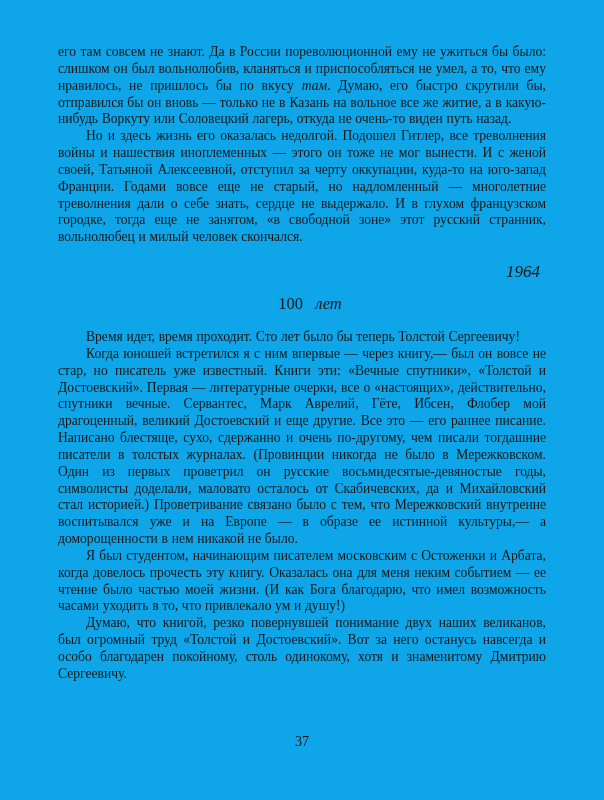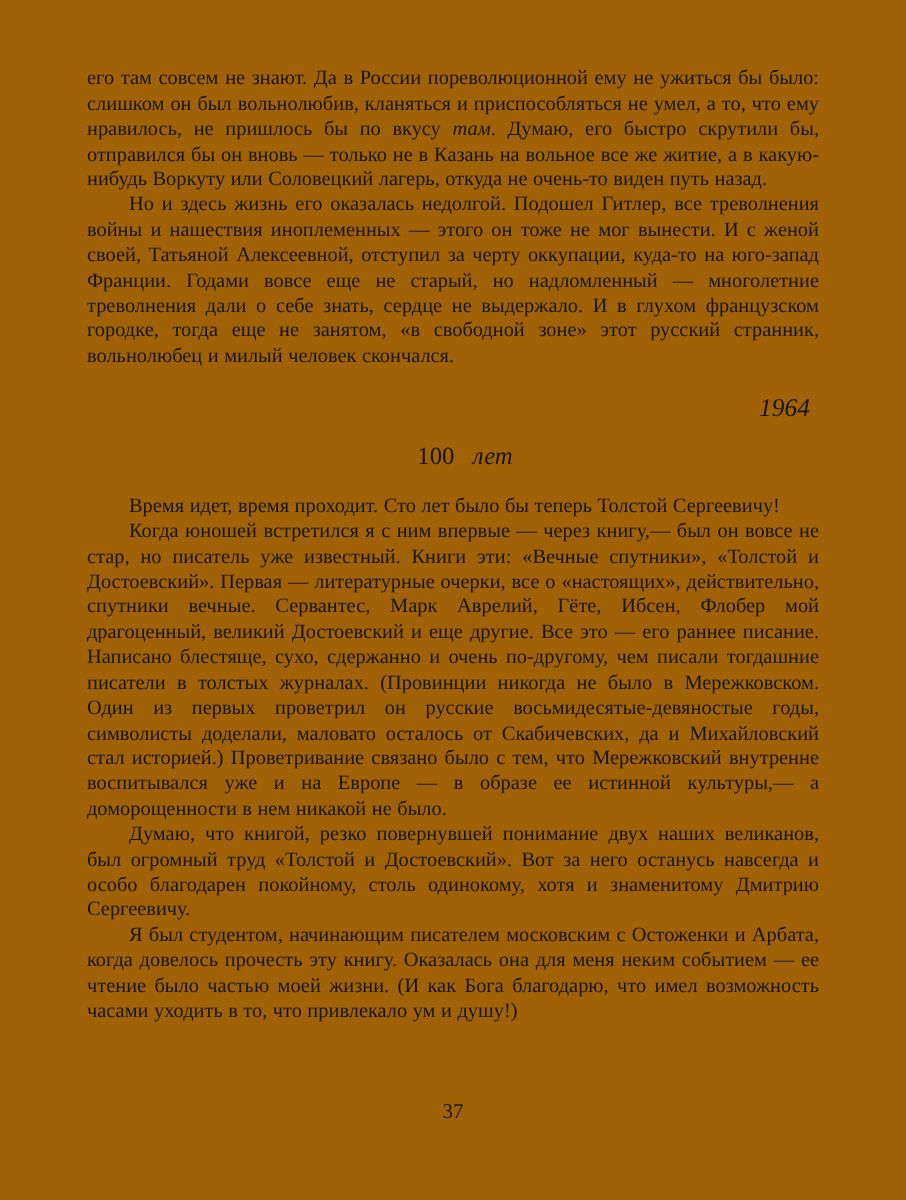--- a/index.html
+++ b/index.html
@@ -15,21 +15,21 @@
     overflow: hidden;
     font-family: "Liberation Serif", "DejaVu Serif", serif;
     color: #161616;
     -webkit-font-smoothing: antialiased;
   }
   .page {
     position: absolute;
     left: 0; top: 0;
     width: 604px;
     height: 800px;
-    background: #a16207;
+    background: #0ea5e9;
   }
   .text-column {
     position: absolute;
     left: 58px;
     top: 44px;
     width: 488px;
   }
   p.body-par {
     margin: 0;
     text-align: justify;
@@ -105,20 +105,20 @@
 
     <p class="body-par">Но и здесь жизнь его оказалась недолгой. Подошел Гитлер, все треволнения войны и нашествия иноплеменных — этого он тоже не мог вынести. И с женой своей, Татьяной Алексеевной, отступил за черту оккупации, куда-то на юго-запад Франции. Годами вовсе еще не старый, но надломленный — многолетние треволнения дали о себе знать, сердце не выдержало. И в глухом французском городке, тогда еще не занятом, «в свободной зоне» этот русский странник, вольнолюбец и милый человек скончался.</p>
 
     <p class="date-line">1964</p>
 
 
     <h2 class="section-subtitle"><span class="num">100</span>&nbsp;&nbsp;<span class="unit">лет</span></h2>
 
     <p class="body-par">Время идет, время проходит. Сто лет было бы теперь Толстой Сергеевичу!</p>
     <p class="body-par">Когда юношей встретился я с ним впервые — через книгу,— был он вовсе не стар, но писатель уже известный. Книги эти: «Вечные спутники», «Толстой и Достоевский». Первая — литературные очерки, все о «настоящих», действительно, спутники вечные. Сервантес, Марк Аврелий, Гёте, Ибсен, Флобер мой драгоценный, великий Достоевский и еще другие. Все это — его раннее писание. Написано блестяще, сухо, сдержанно и очень по-другому, чем писали тогдашние писатели в толстых журналах. (Провинции никогда не было в Мережковском. Один из первых проветрил он русские восьмидесятые-девяностые годы, символисты доделали, маловато осталось от Скабичевских, да и Михайловский стал историей.) Проветривание связано было с тем, что Мережковский внутренне воспитывался уже и на Европе — в образе ее истинной культуры,— а доморощенности в нем никакой не было.</p>
+    <p class="body-par">Я был студентом, начинающим писателем московским с Остоженки и Арбата, когда довелось прочесть эту книгу. Оказалась она для меня неким событием — ее чтение было частью моей жизни. (И как Бога благодарю, что имел возможность часами уходить в то, что привлекало ум и душу!)</p>
     <p class="body-par">Думаю, что книгой, резко повернувшей понимание двух наших великанов, был огромный труд «Толстой и Достоевский». Вот за него останусь навсегда и особо благодарен покойному, столь одинокому, хотя и знаменитому Дмитрию Сергеевичу.</p>
-    <p class="body-par">Я был студентом, начинающим писателем московским с Остоженки и Арбата, когда довелось прочесть эту книгу. Оказалась она для меня неким событием — ее чтение было частью моей жизни. (И как Бога благодарю, что имел возможность часами уходить в то, что привлекало ум и душу!)</p>
 
   </div>
 
   <div class="page-number">37</div>
 
 </div>
 
 </body></html>

